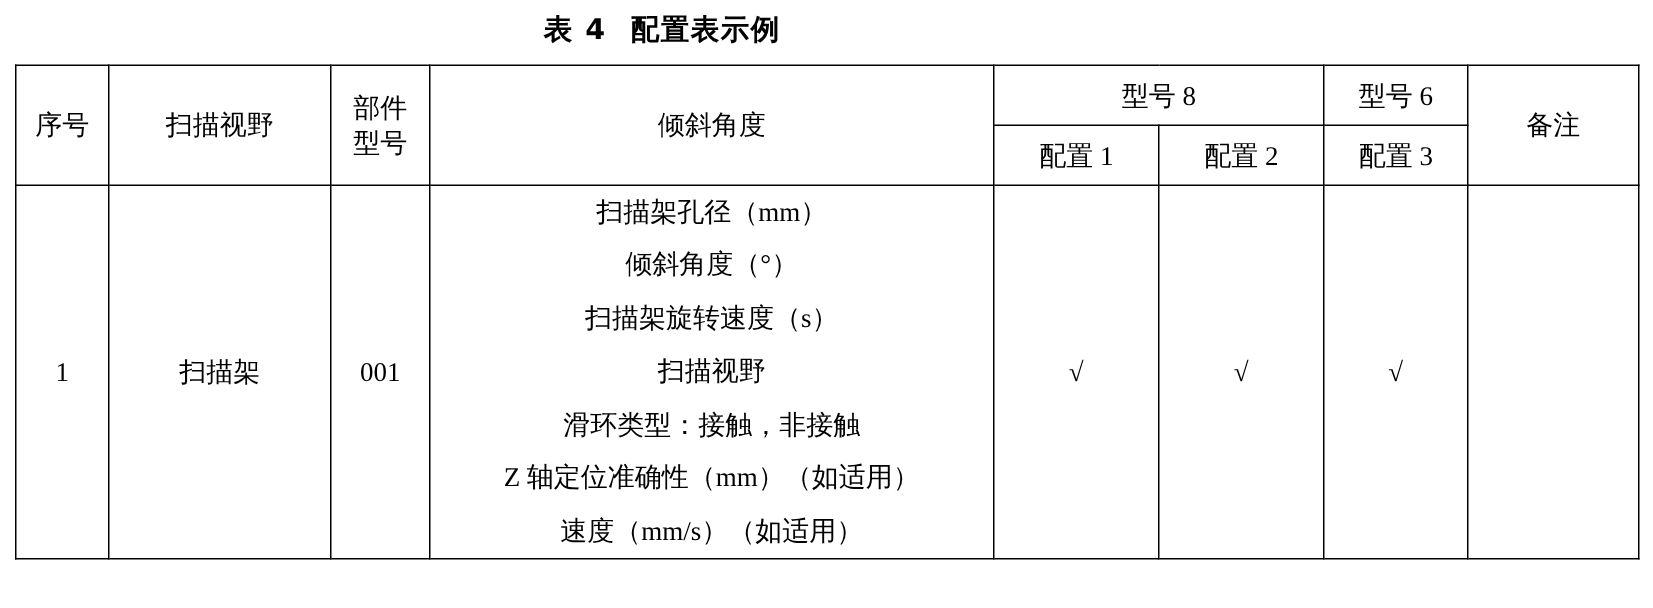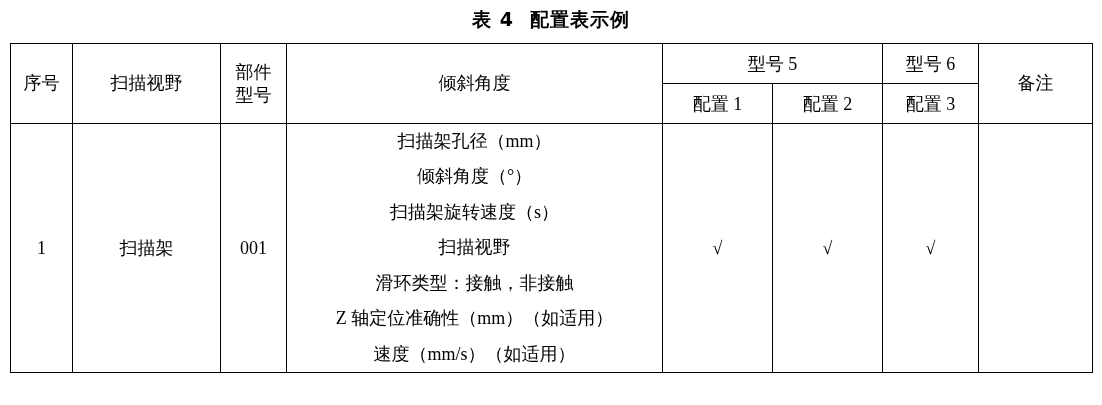--- a/index.html
+++ b/index.html
@@ -9,21 +9,21 @@
   }
   body {
     width: 1102px;
     height: 405px;
     font-family: "Liberation Serif", "DejaVu Serif", serif;
     color: #000000;
     overflow: hidden;
   }
   .page {
     position: relative;
-    width: 1102px;
+    width: 883px;
     height: 405px;
     box-sizing: border-box;
   }
   .table-caption {
     text-align: center;
     font-family: "DejaVu Sans", "Liberation Sans", sans-serif;
     font-size: 19px;
     font-weight: bold;
     letter-spacing: 1px;
     padding-top: 7px;
@@ -107,21 +107,21 @@
     </colgroup>
     <thead>
       <tr>
         <td class="h-cell" rowspan="2">序号</td>
         <td class="h-cell" rowspan="2">扫描视野</td>
         <td class="h-cell h-two-line" rowspan="2">
           <div>部件</div>
           <div>型号</div>
         </td>
         <td class="h-cell" rowspan="2">倾斜角度</td>
-        <td class="group-head" colspan="2">型号 5</td>
+        <td class="group-head" colspan="2">型号 8</td>
         <td class="group-head">型号 6</td>
         <td class="h-cell" rowspan="2">备注</td>
       </tr>
       <tr>
         <td class="sub-head">配置 1</td>
         <td class="sub-head">配置 2</td>
         <td class="sub-head">配置 3</td>
       </tr>
     </thead>
     <tbody>

